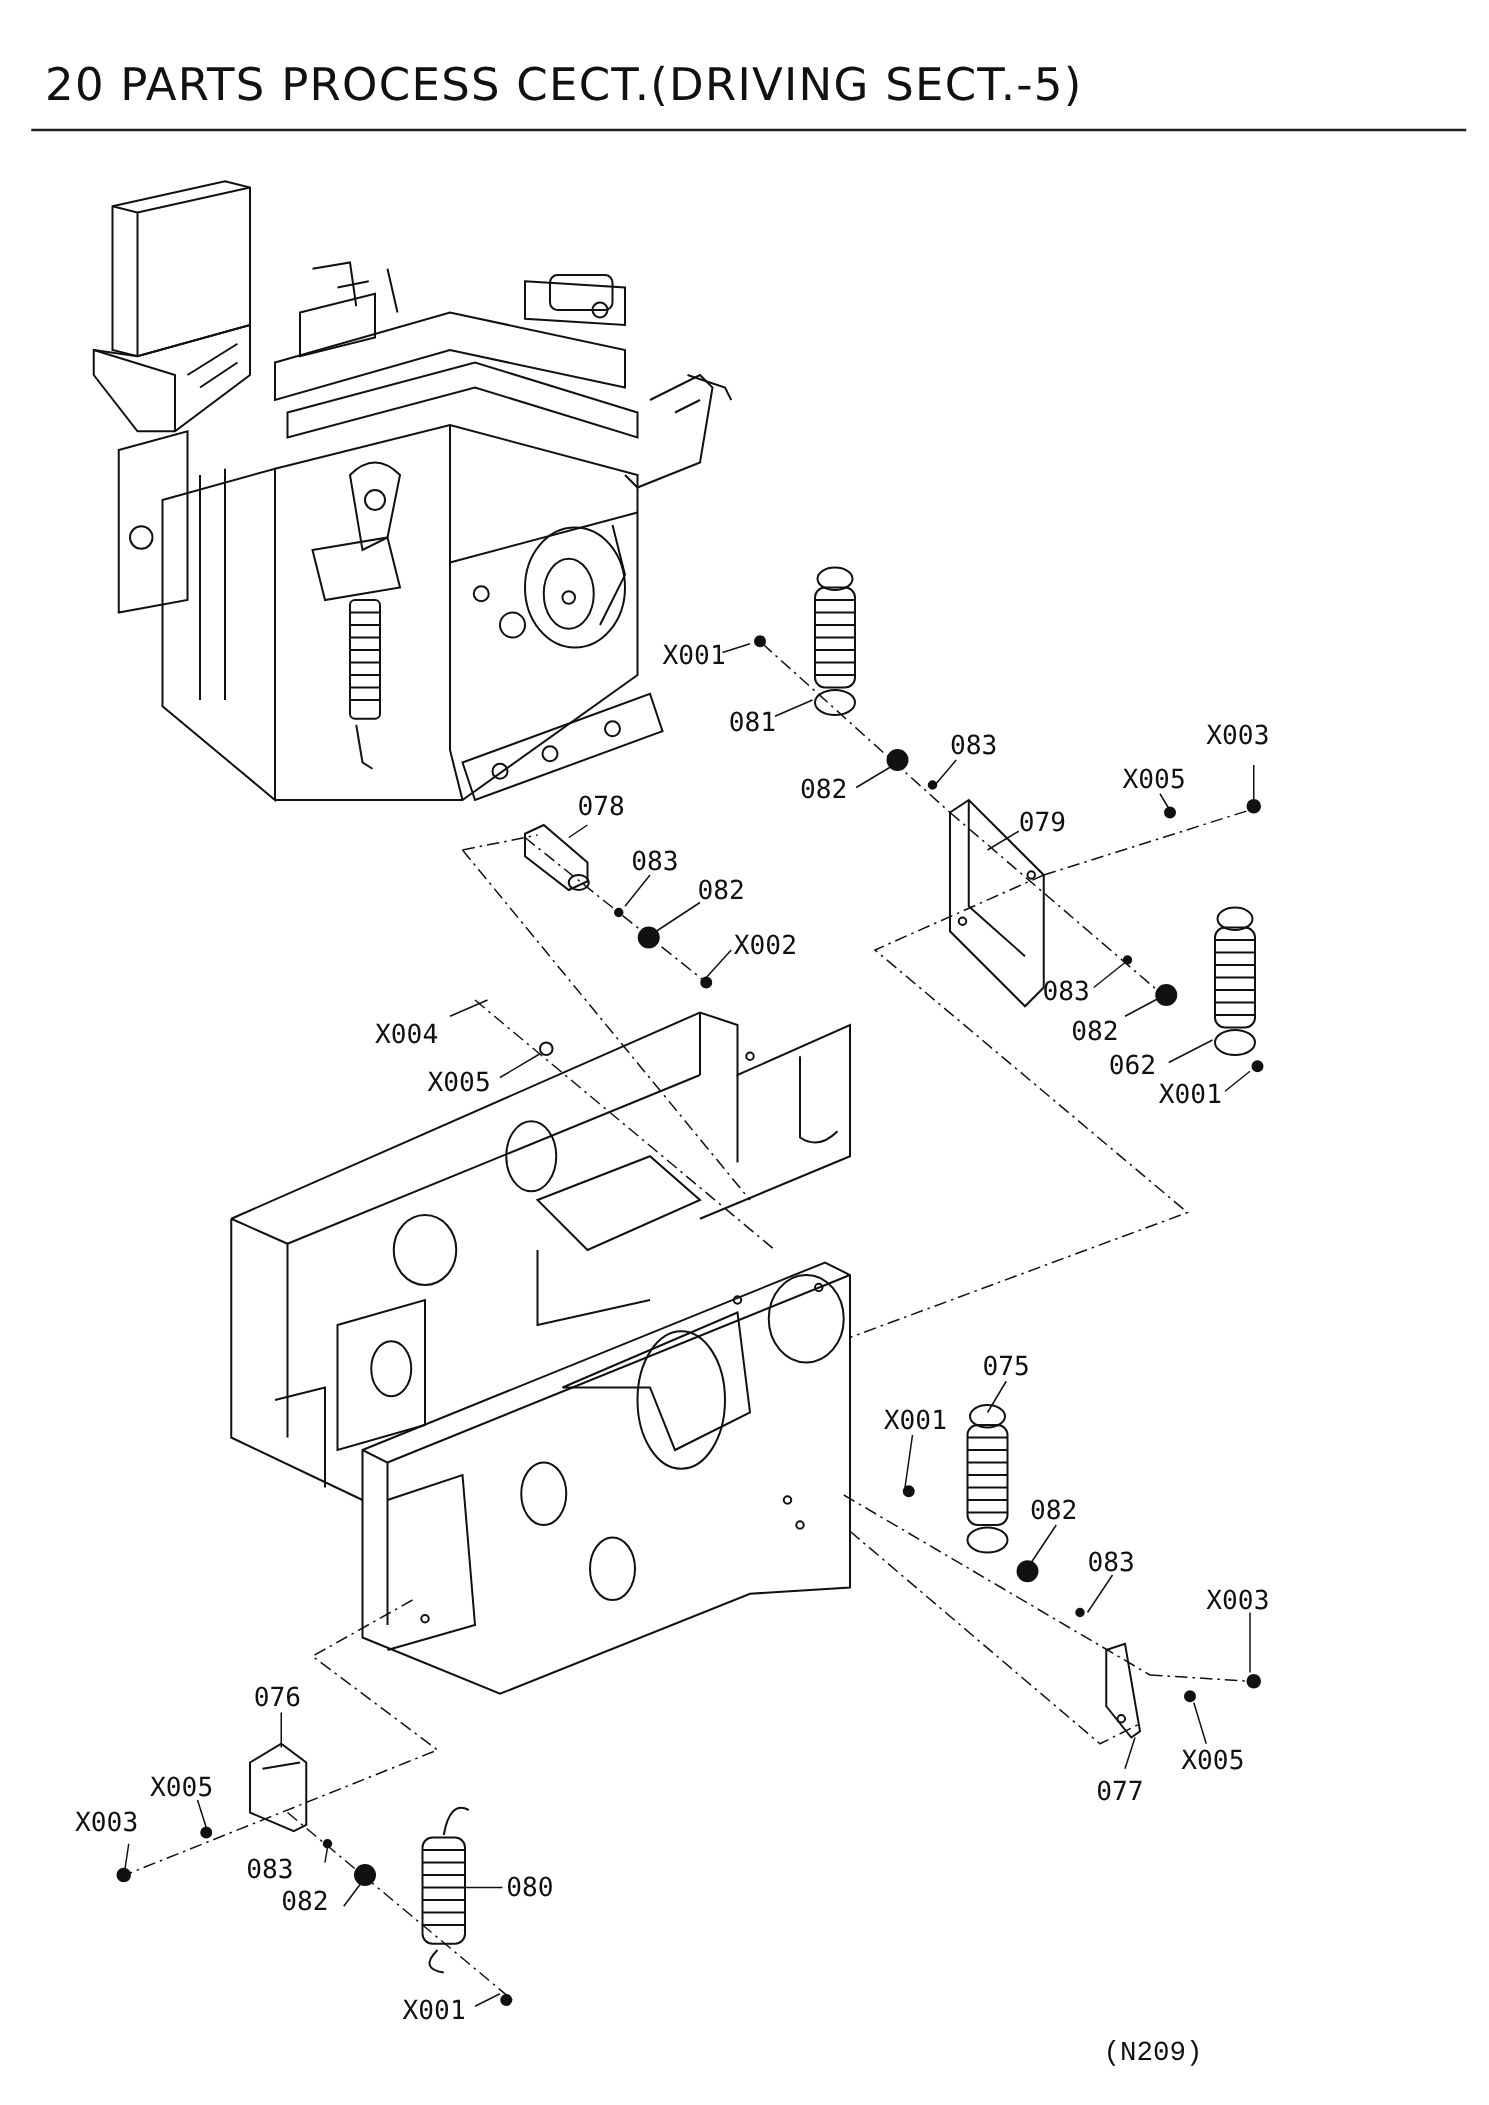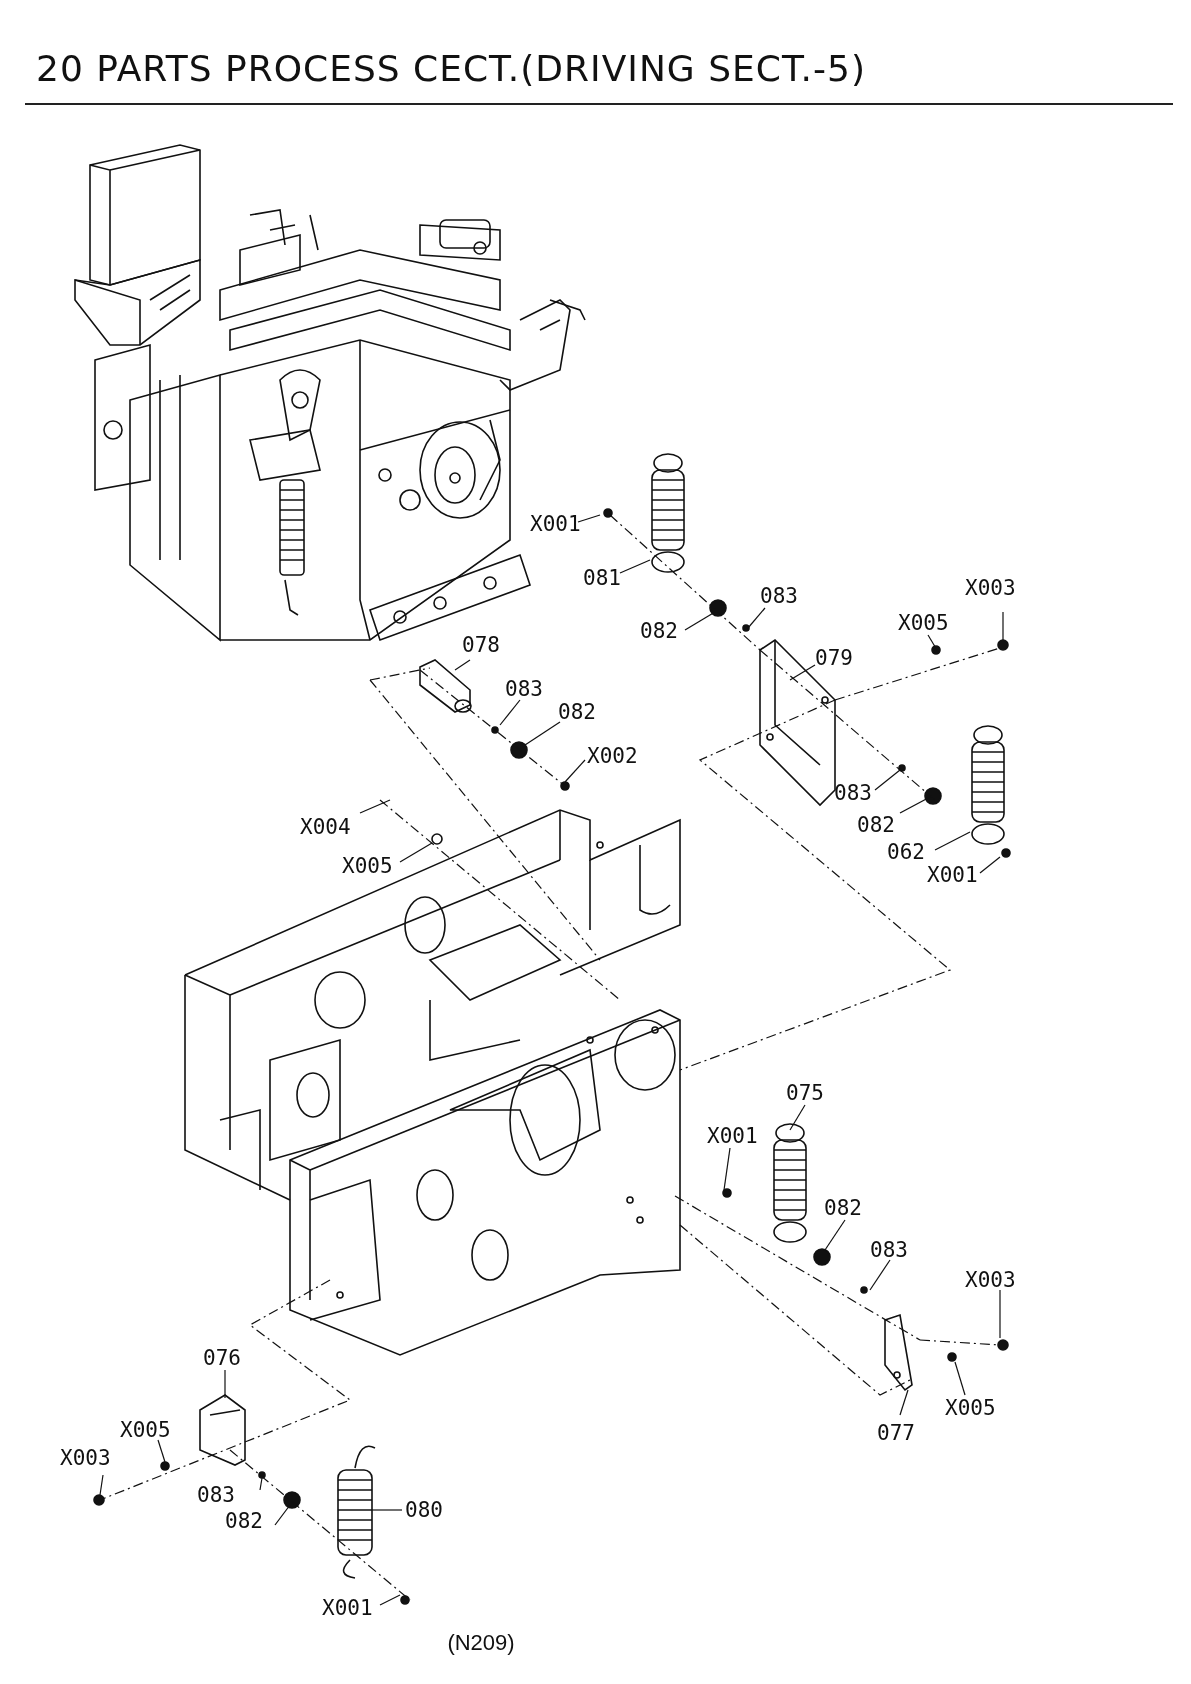--- a/index.html
+++ b/index.html
@@ -1,21 +1,21 @@
 <!DOCTYPE html>
 <html><head>
 <meta charset="utf-8">
 <style>
   html, body { margin:0; padding:0; background:#ffffff; }
   body { width:1191px; height:1684px; position:relative; overflow:hidden; font-family:"DejaVu Sans", sans-serif; color:#111; }
   .title { position:absolute; left:36px; top:48px; font-size:36px; letter-spacing:1px; font-weight:normal; }
   .rule { position:absolute; left:25px; top:103px; width:1148px; height:2px; background:#222; }
   svg.diagram { position:absolute; left:0; top:0; }
   .lbl { font-family:"DejaVu Sans Mono", monospace; font-size:21px; fill:#111; }
-  .footer { position:absolute; left:0; width:962px; top:1630px; text-align:center; font-family:Liberation Sans, sans-serif; font-size:22px; }
+  .footer { position:absolute; left:0; width:962px; top:1630px; text-align:right; font-family:Liberation Mono, monospace; font-size:22px; }
 </style>
 </head>
 <body>
 
 <div class="title">20 PARTS PROCESS CECT.(DRIVING SECT.-5)</div>
 <div class="rule"></div>
 
 <svg class="diagram" width="1191" height="1684" viewBox="0 0 1191 1684" fill="none" stroke="#111" stroke-width="1.6">
 
   <g>

